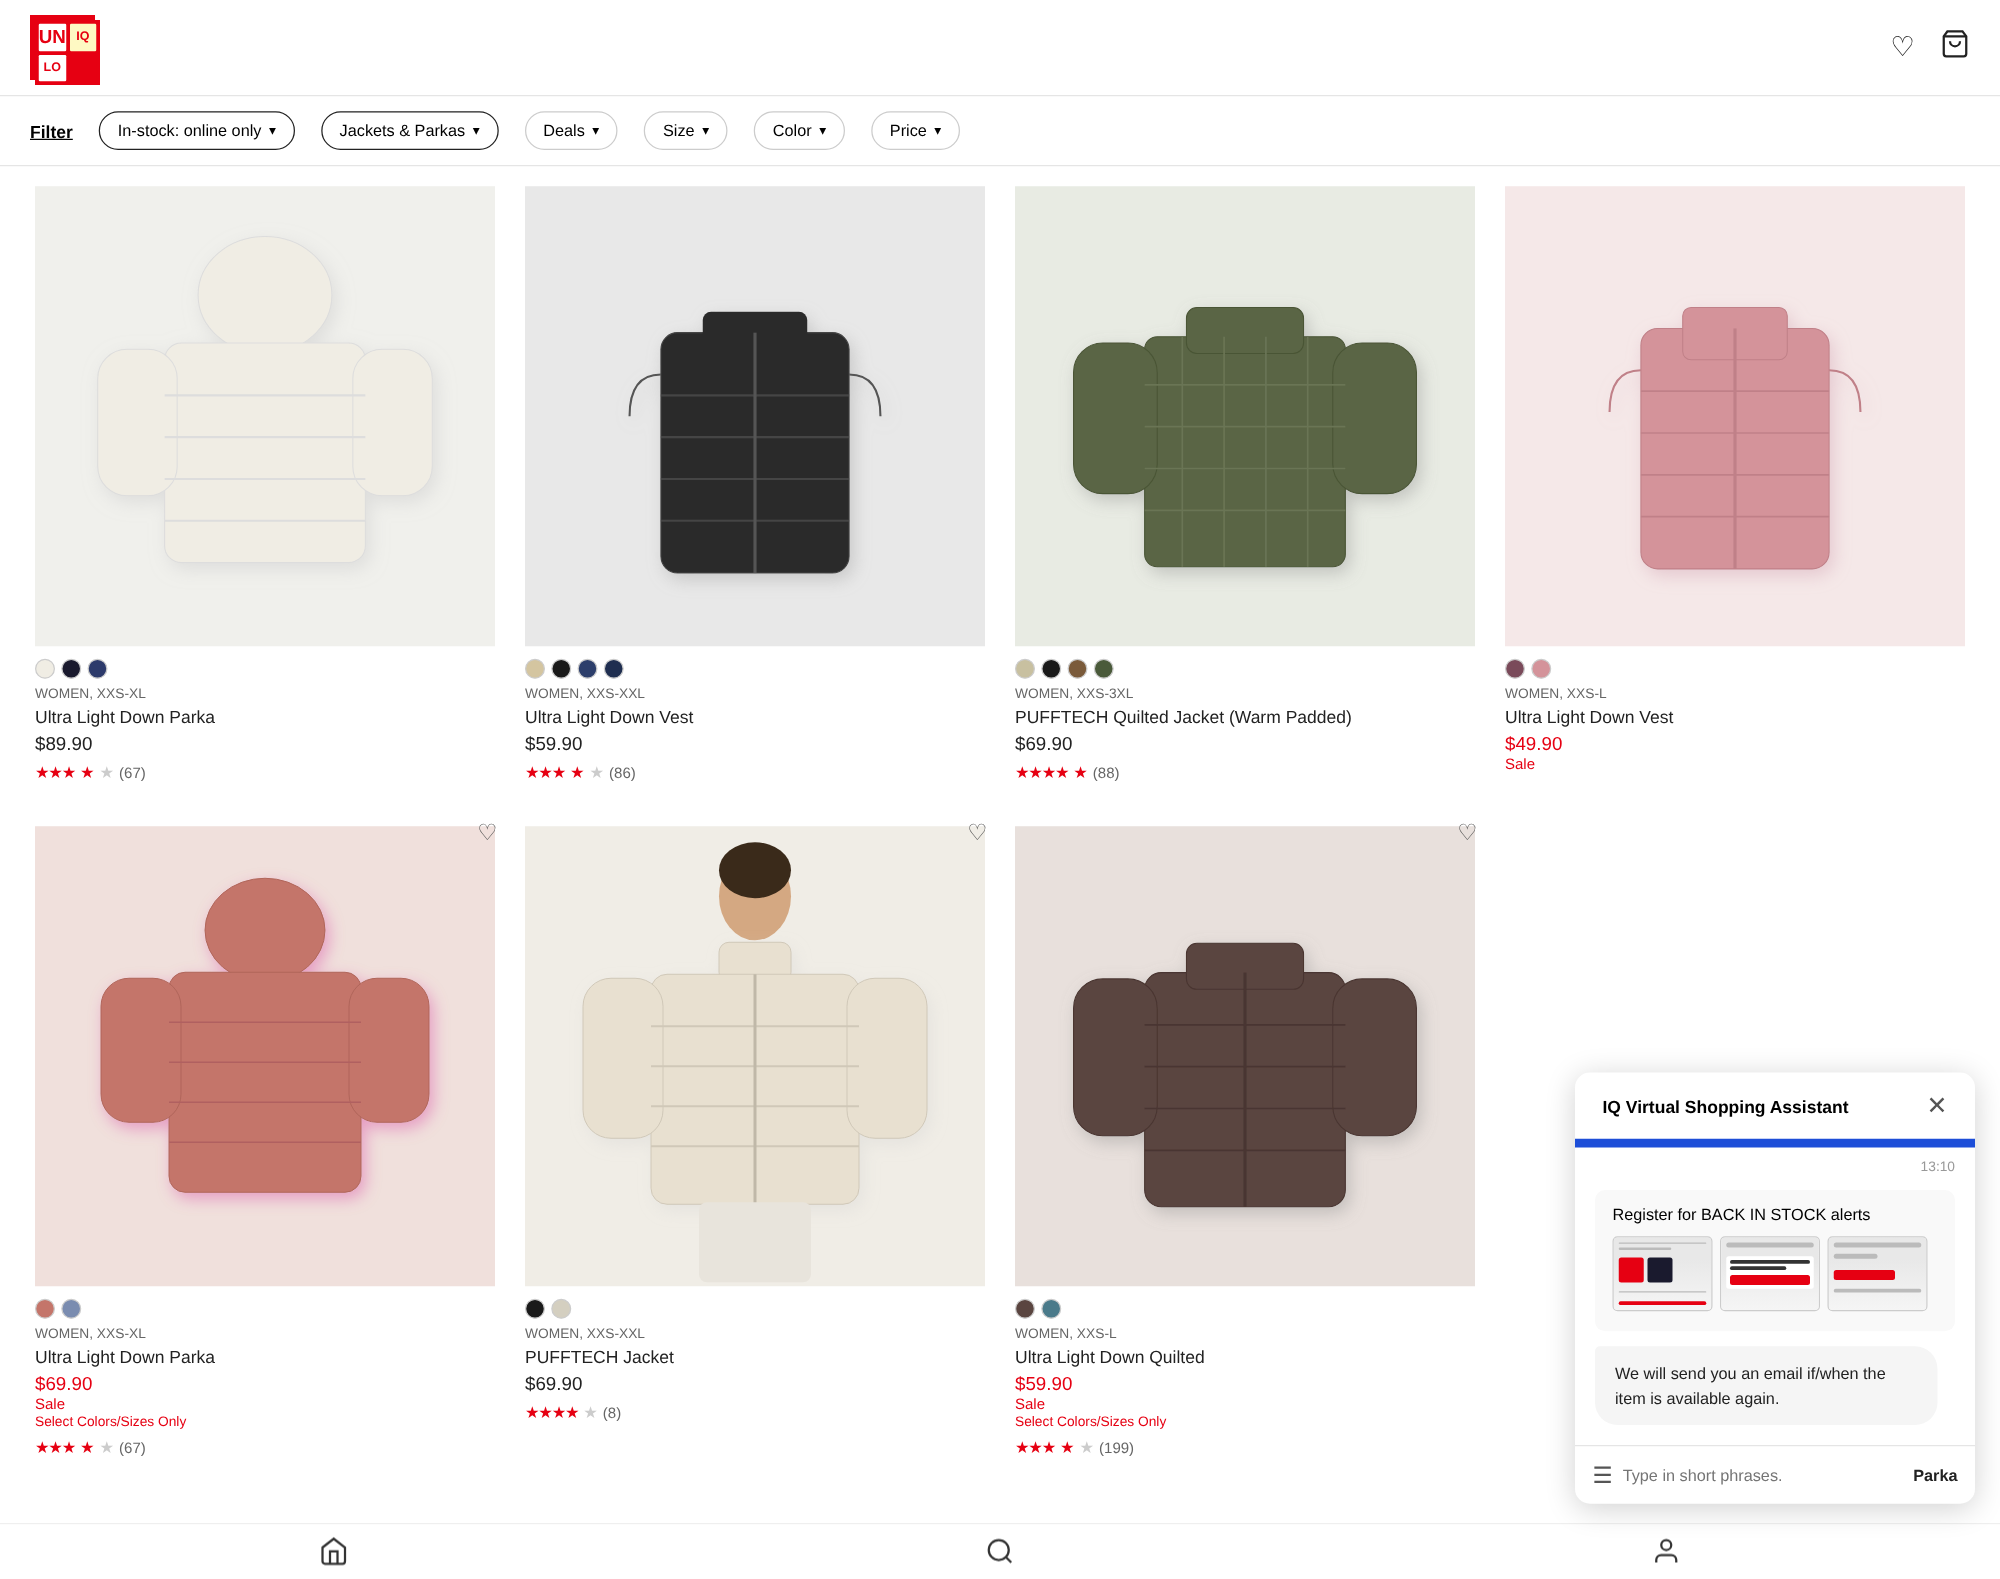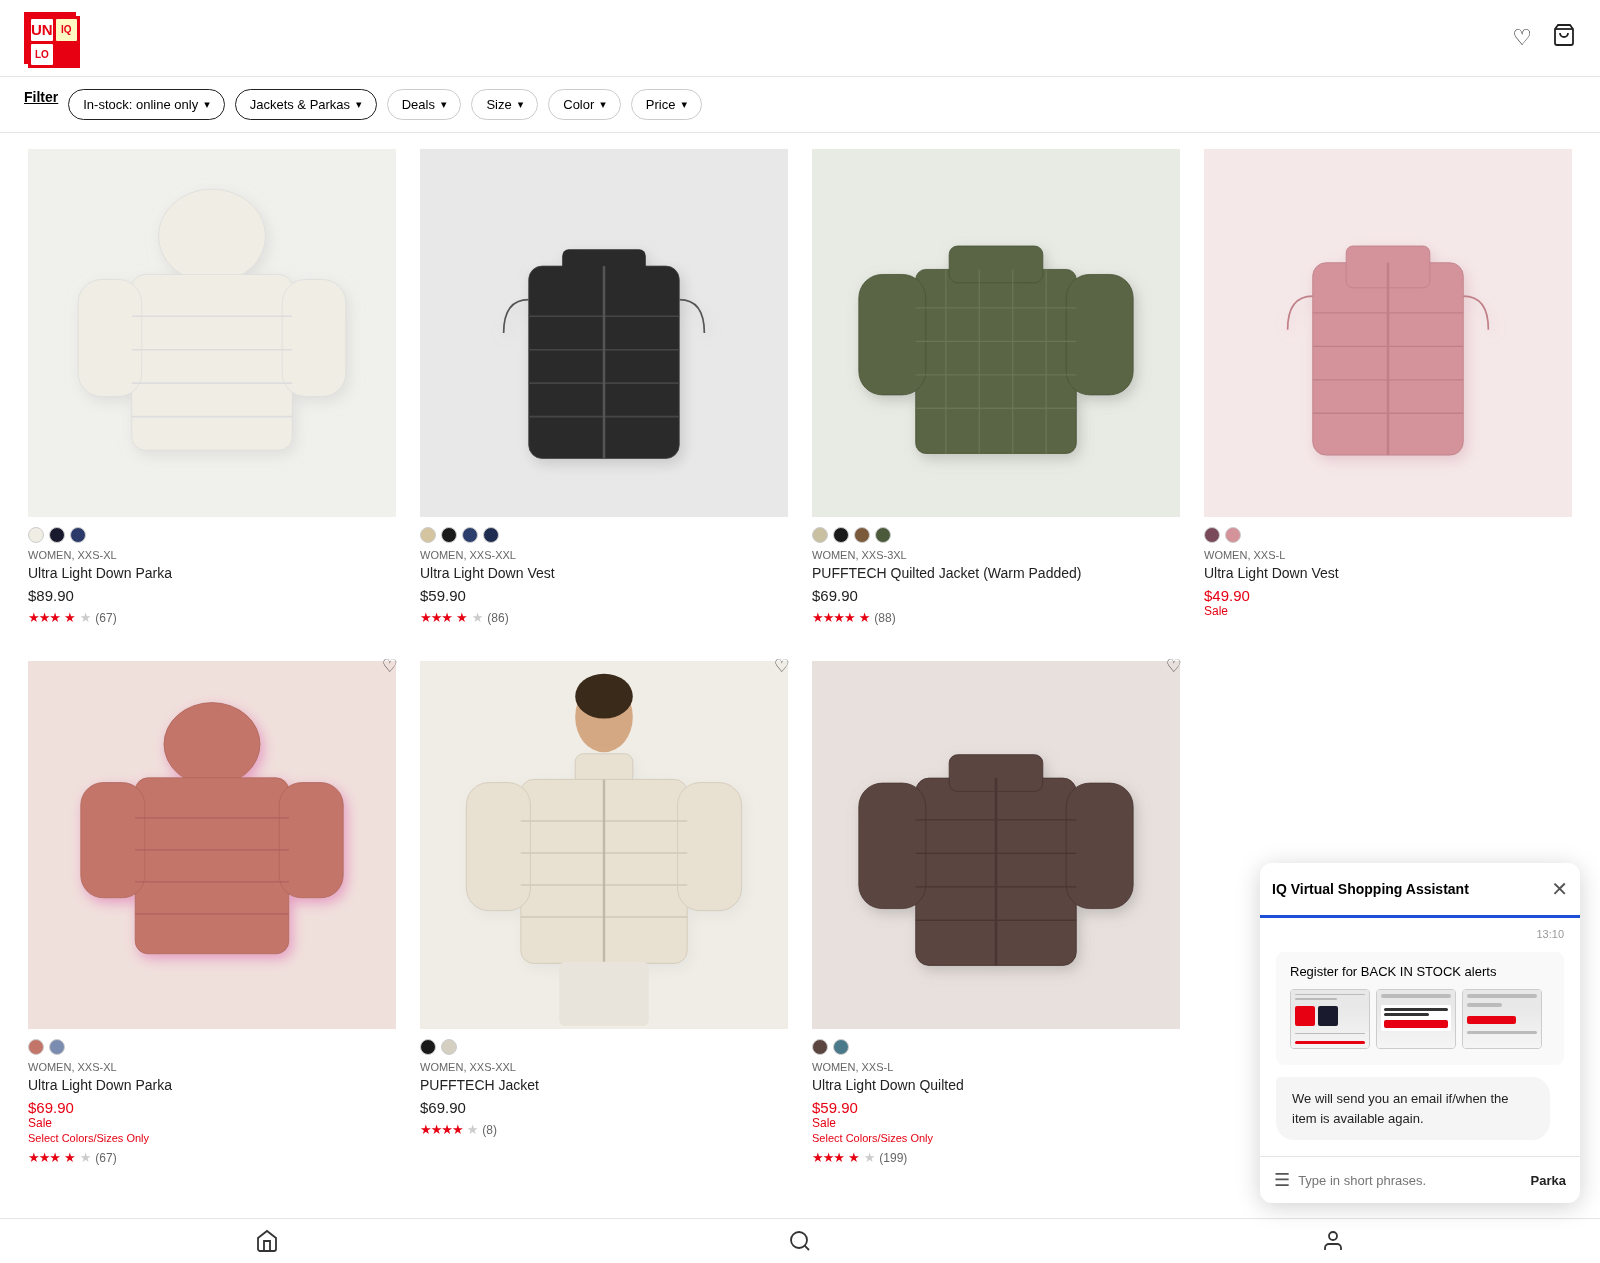--- a/index.html
+++ b/index.html
@@ -35,21 +35,22 @@
     }
     .header-icon {
       cursor: pointer;
       font-size: 22px;
       color: #222;
     }
 
     
     .filter-bar {
       display: flex;
-      gap: 10px;
+      align-items: center;
+      gap: 21px;
       padding: 12px 24px;
       border-bottom: 1px solid #e5e5e5;
       flex-wrap: wrap;
     }
     .filter-text {
       font-weight: 600;
       font-size: 14px;
       cursor: pointer;
       text-decoration: underline;
     }
@@ -173,22 +174,22 @@
       background: #fff;
       border-radius: 12px;
       box-shadow: 0 4px 24px rgba(0,0,0,0.18);
       z-index: 200;
       overflow: hidden;
     }
     .chat-header {
       display: flex;
       align-items: center;
       justify-content: space-between;
-      padding: 14px 12px;
-      border-bottom: 3px solid #1d4ed8;
+      padding: 14px 22px;
+      border-bottom: 7px solid #1d4ed8;
     }
     .chat-title {
       font-size: 14px;
       font-weight: 600;
     }
     .chat-close {
       cursor: pointer;
       font-size: 20px;
       color: #555;
     }

